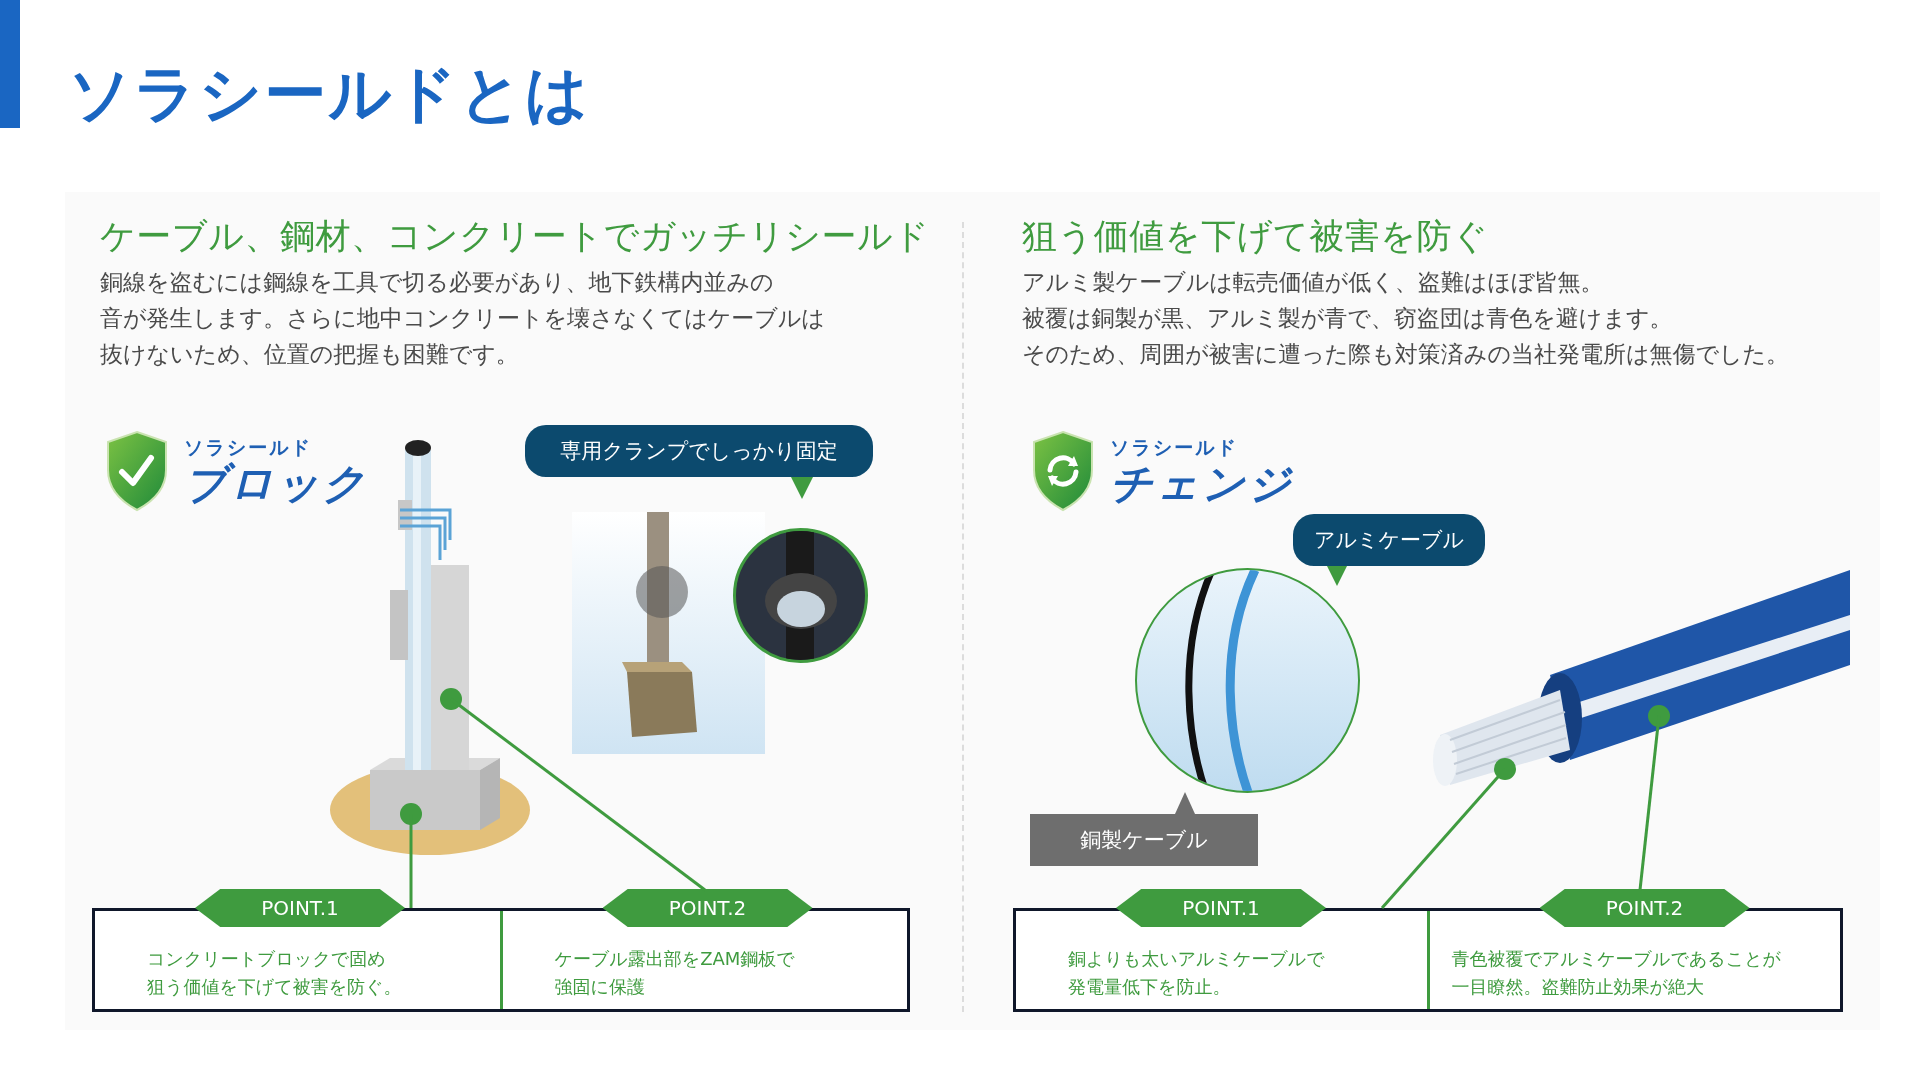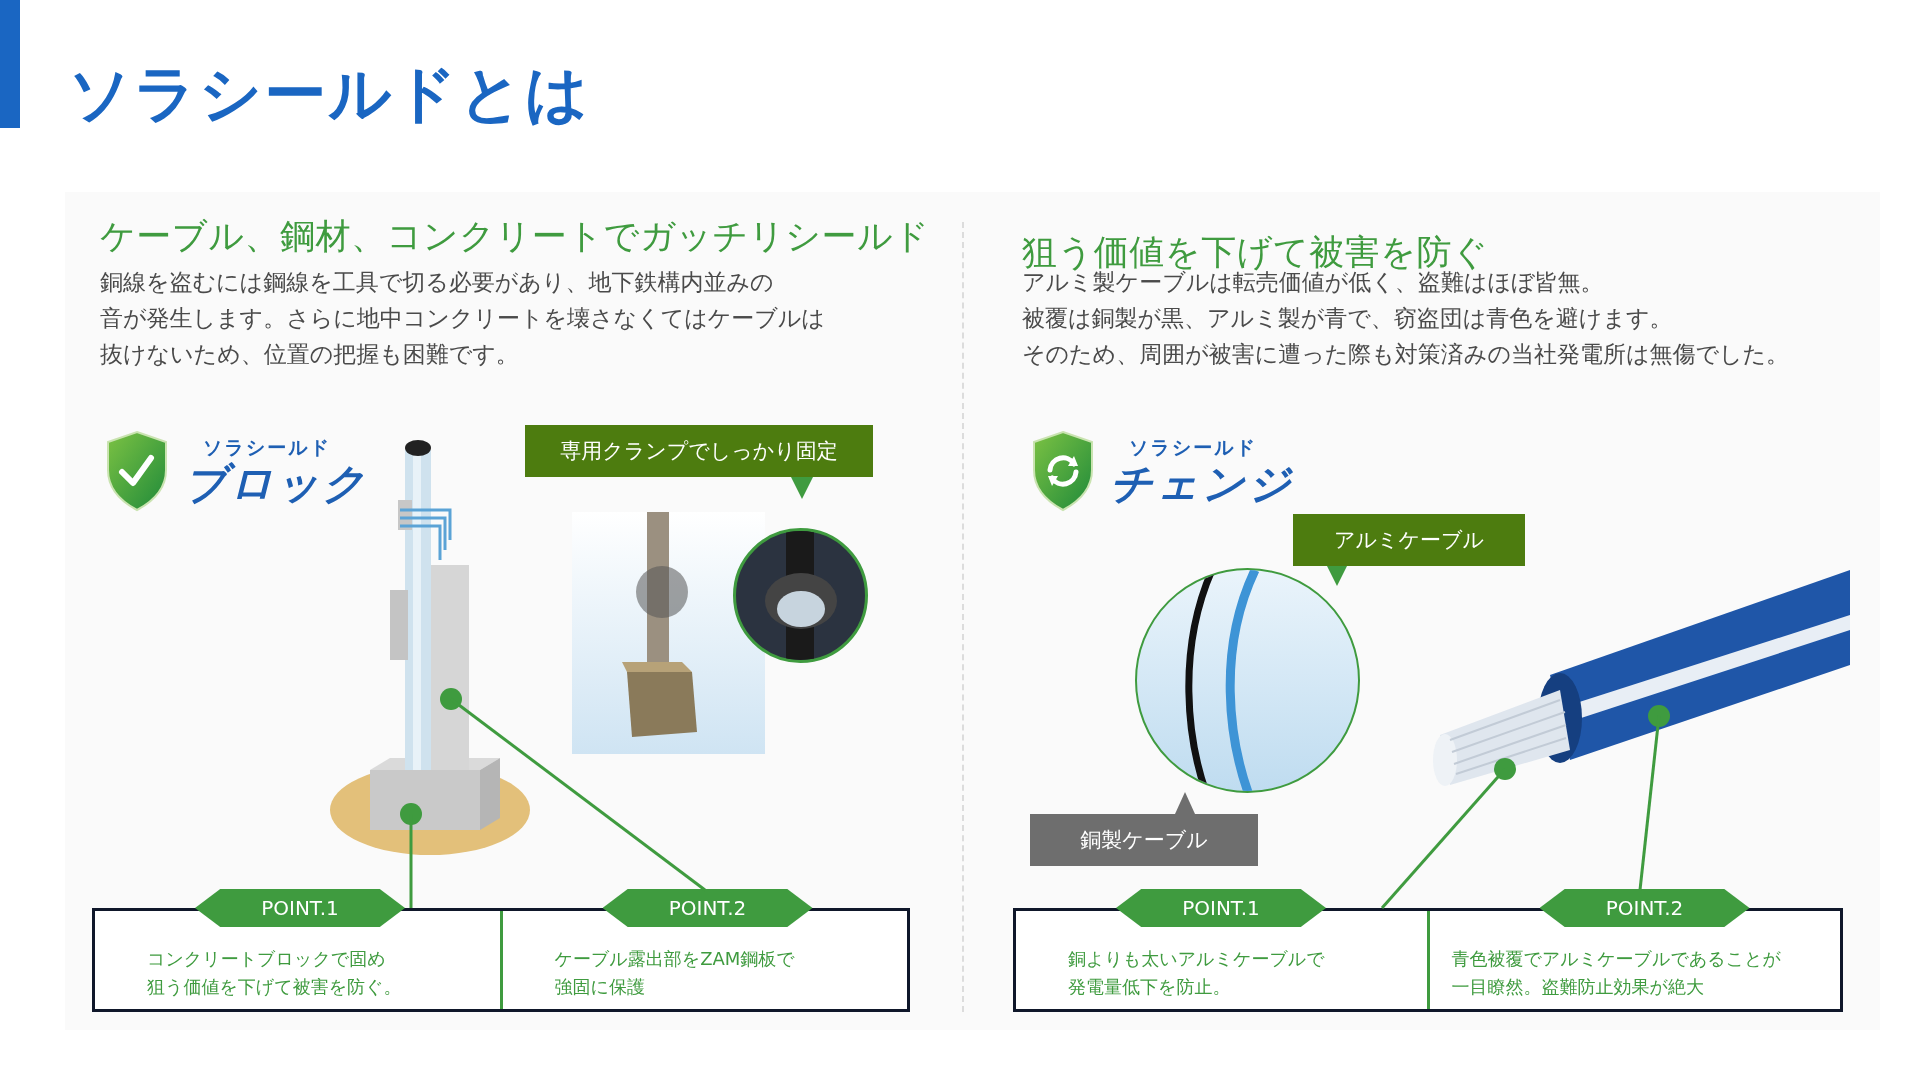--- a/index.html
+++ b/index.html
@@ -12,25 +12,25 @@
   .panel { position: absolute; left: 65px; top: 192px; width: 1815px; height: 838px; background: #fafafa; }
   .divider { position: absolute; left: 962px; top: 222px; width: 0; height: 790px; border-left: 2px dashed #dcdcdc; }
 
   .heading { position: absolute; font-size: 35px; color: #3f9b3f; white-space: nowrap; letter-spacing: 0.5px; }
   .body-text { position: absolute; font-size: 23px; color: #4a4a4a; line-height: 36px; white-space: nowrap; }
 
   
   .logo { position: absolute; display: flex; align-items: center; }
   .shield { width: 66px; height: 82px; position: relative; }
   .logo-text { margin-left: 14px; }
-  .logo-small { font-size: 19px; font-weight: bold; color: #1e5fb3; letter-spacing: 2px; margin-left: 19px; }
+  .logo-small { font-size: 19px; font-weight: bold; color: #1e5fb3; letter-spacing: 2px; margin-left: 0; }
   .logo-big { font-size: 42px; font-weight: bold; font-style: italic; color: #1e5fb3; letter-spacing: 3px; line-height: 46px; }
 
   
-  .callout-green { position: absolute; background: #4d7c0f; color: #fff; font-size: 21px; display: flex; align-items: center; justify-content: center; }
+  .callout-green { position: absolute; background: #0c4a6e; color: #fff; font-size: 21px; display: flex; align-items: center; justify-content: center; border-radius: 21px; }
   .callout-green::after { content: ""; position: absolute; border: 11px solid transparent; }
   .callout-gray { position: absolute; background: #6e6e6e; color: #fff; font-size: 21px; display: flex; align-items: center; justify-content: center; margin-left: 17px; }
 
   
   .illus { position: absolute; }
   .pin { position: absolute; width: 22px; height: 22px; border-radius: 50%; background: #3f9b3f; }
   svg.lines { position: absolute; left: 0; top: 0; width: 1920px; height: 1080px; pointer-events: none; }
 
   
   .points-box { position: absolute; border: 3px solid #0f172a; background: #fff; display: flex; }
@@ -124,21 +124,21 @@
   </div>
   <div class="point-cell">
     <div class="point-badge" style="left:100px;">POINT.2</div>
     <div class="point-text">
       <div>ケーブル露出部をZAM鋼板で</div>
       <div>強固に保護</div>
     </div>
   </div>
 </div>
 
-<div class="heading" style="left:1022px; top:213px;margin-top:16px;">狙う価値を下げて被害を防ぐ</div>
+<div class="heading" style="left:1022px; top:213px;">狙う価値を下げて被害を防ぐ</div>
 <div class="body-text" style="left:1022px; top:264px;">
   <div>アルミ製ケーブルは転売価値が低く、盗難はほぼ皆無。</div>
   <div>被覆は銅製が黒、アルミ製が青で、窃盗団は青色を避けます。</div>
   <div>そのため、周囲が被害に遭った際も対策済みの当社発電所は無傷でした。</div>
 </div>
 
 <div class="logo" style="left:1030px; top:430px;">
   <div class="shield">
     <svg width="66" height="82" viewBox="0 0 66 82">
       <defs>
@@ -152,21 +152,21 @@
       <polygon points="44,26 48,36 38,36" fill="#fff"></polygon>
       <polygon points="22,56 18,46 28,46" fill="#fff"></polygon>
     </svg>
   </div>
   <div class="logo-text">
     <div class="logo-small">ソラシールド</div>
     <div class="logo-big">チェンジ</div>
   </div>
 </div>
 
-<div class="callout-green" style="left:1293px; top:514px; width:232px; height:52px;">
+<div class="callout-green" style="left:1293px; top:514px; width:192px; height:52px;">
   <span>アルミケーブル</span>
 </div>
 <div style="position:absolute; left:1327px; top:566px; width:0; height:0; border-left:10px solid transparent; border-right:10px solid transparent; border-top:20px solid #3f9b3f;"></div>
 
 <div class="illus" style="left:1135px; top:568px; width:225px; height:225px; border-radius:50%; border:2px solid #3f9b3f; background:linear-gradient(180deg,#eaf4fb,#bfdcf0); overflow:hidden;">
   <svg width="225" height="225" viewBox="0 0 225 225">
     <path d="M75 0 C40 80 50 170 70 225" fill="none" stroke="#111" stroke-width="7"></path>
     <path d="M118 0 C80 80 92 170 112 225" fill="none" stroke="#3e94d6" stroke-width="9"></path>
   </svg>
 </div>

